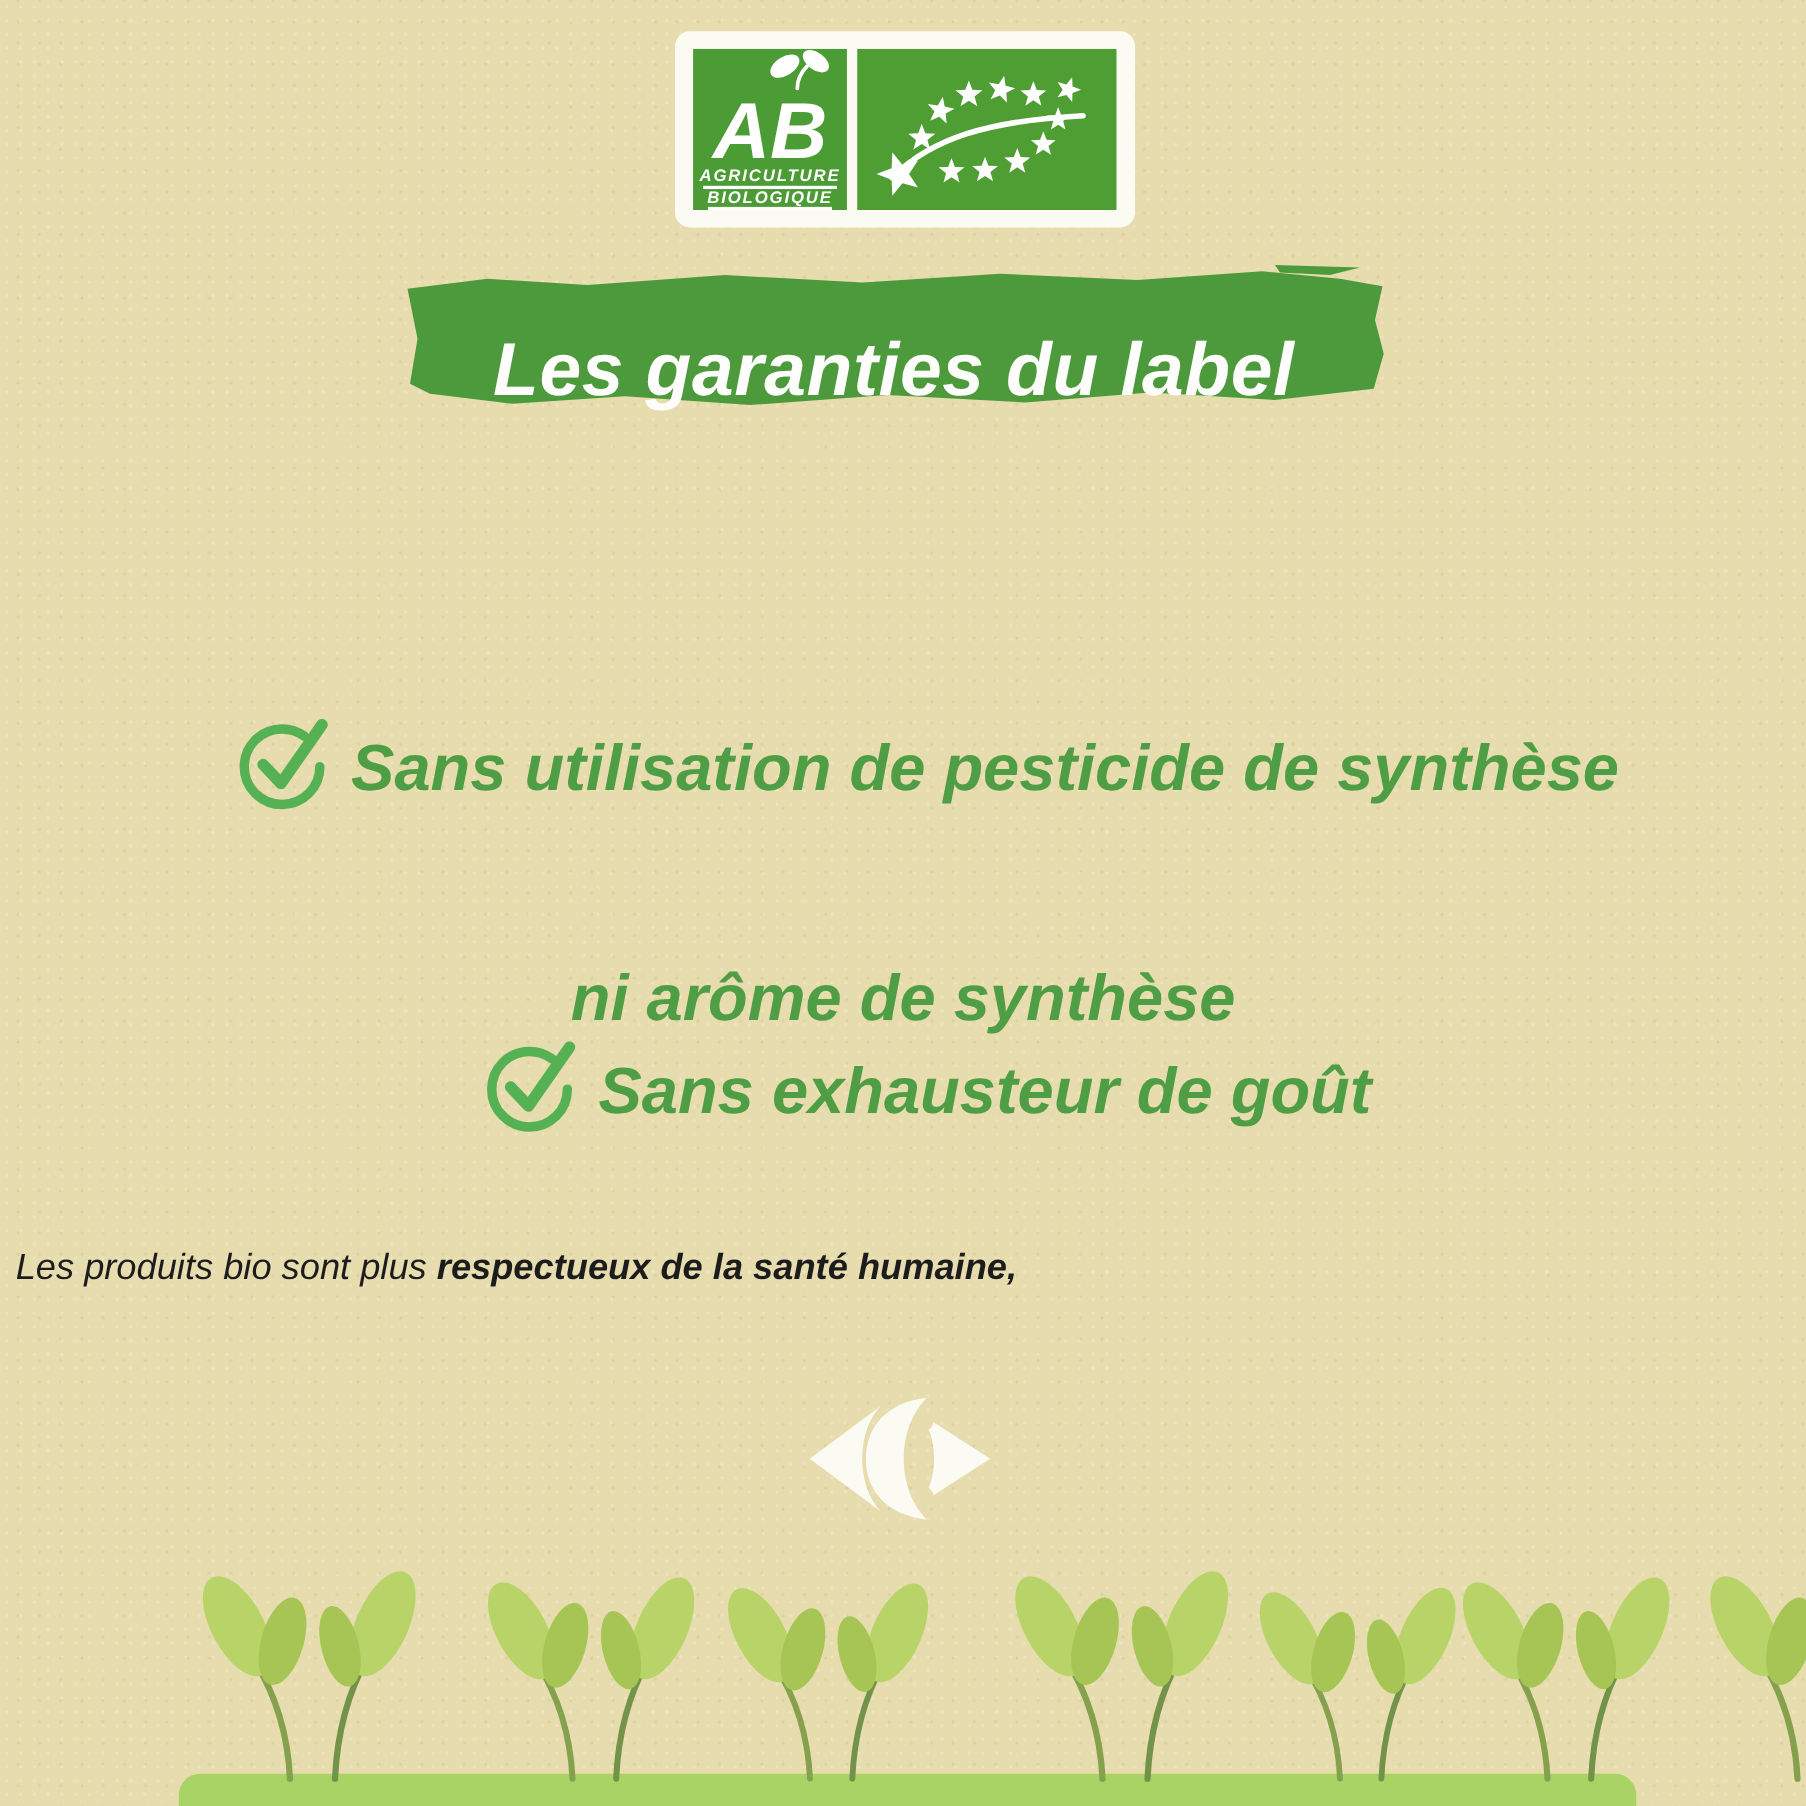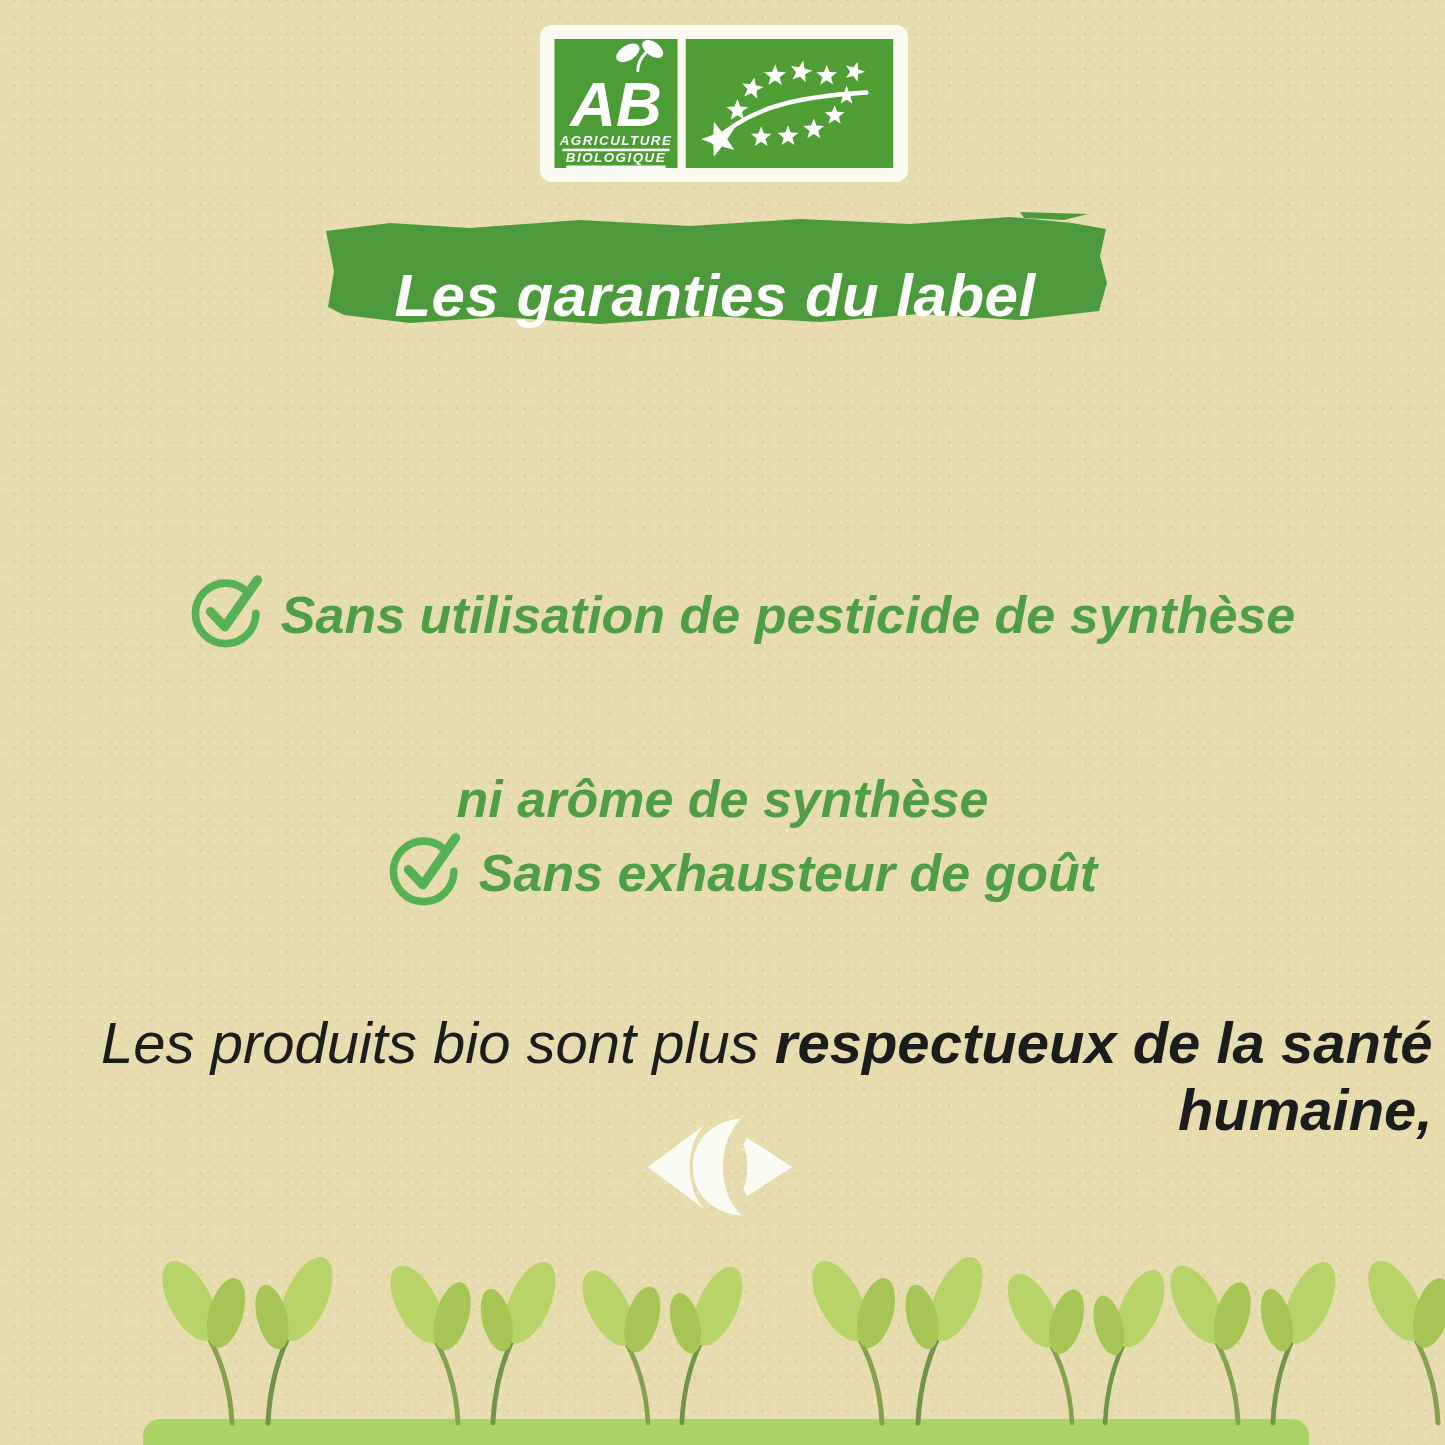--- a/index.html
+++ b/index.html
@@ -36,23 +36,23 @@
     margin-top:47px;
   }
   
   .intro{
     position:absolute;top:400px;left:50%;transform:translateX(-50%);
     width:1300px;text-align:center;
     font-size:45px;line-height:68px;font-weight:400;
   }
   .intro b,.outro b{font-weight:700;}
   .outro{
-    position:absolute;top:1009px;left:50%;transform:translateX(-50%);
-    width:1420px;text-align:right;
-    font-size:58px;line-height:67px;font-weight:400;
+    position:absolute;top:981px;left:50%;transform:translateX(-50%);
+    width:1420px;text-align:left;
+    font-size:29px;line-height:67px;font-weight:400;
   }
   
   .bullet{
     position:absolute;left:0;width:100%;
     color:#4f9e45;font-weight:700;font-size:52px;
   }
   .bullet .line{height:74px;display:flex;align-items:center;justify-content:center;}
   .bullet .line.with-icon{gap:10px;margin-left:37px;}
   .bullet-1{top:578px;}
   .bullet-2{top:762px;}

